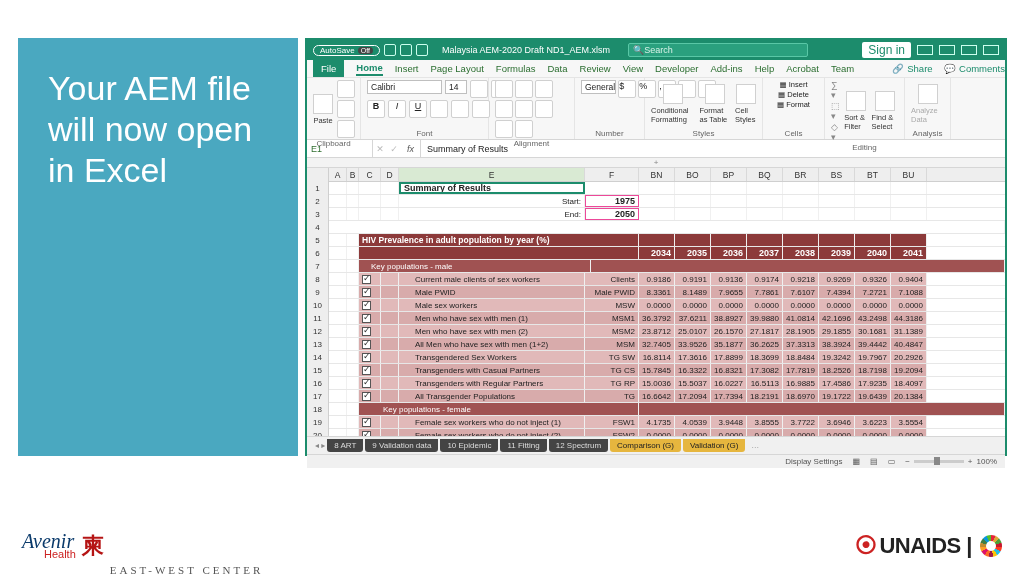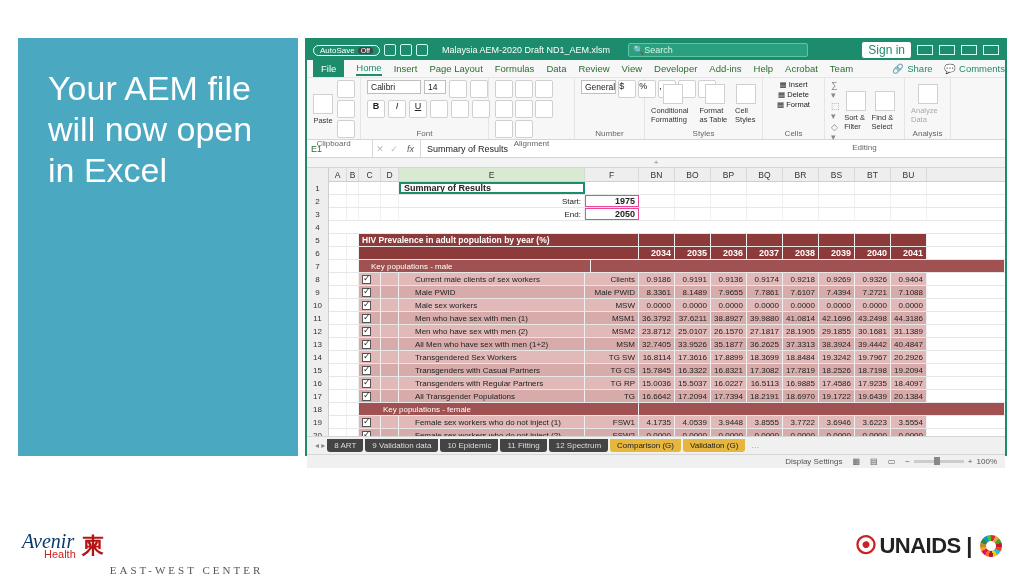--- a/index.html
+++ b/index.html
@@ -14,31 +14,31 @@
   .autosave { border:1px solid #fff; border-radius:8px; padding:0 6px; font-size:8px; display:flex; align-items:center; gap:3px; }
   .tb-ico { width:12px; height:12px; border:1px solid #cfe; border-radius:2px; }
   .titlebar .fname { flex:0 0 auto; margin-left:10px; font-size:9px; }
   .searchbox { flex:1; max-width:180px; height:14px; background:#2aa07e; border:1px solid #59c7a6; margin-left:14px; display:flex; align-items:center; padding-left:4px; color:#d9f2e8; border-radius:2px; }
   .titlebar .right { margin-left:auto; display:flex; gap:6px; align-items:center; }
   .signin { background:#fff; color:#1c8c6c; padding:1px 6px; font-size:12px; border-radius:2px; }
   .winbtn { width:16px; height:10px; border:1px solid #cfe; }
   
   .menubar { height:18px; background:#f7f7f7; border-bottom:1px solid #e5e5e5; display:flex; align-items:center; padding-left:6px; gap:12px; font-size:9.5px; color:#2b6e30; }
   .menubar .file { background:#1c8c6c; color:#fff; padding:2px 8px; height:100%; display:flex; align-items:center; }
-  .menubar .active { color:#1c8c6c; border-bottom:2px solid #1c8c6c; padding-bottom:1px; font-weight:400; }
+  .menubar .active { color:#1c8c6c; border-bottom:2px solid #1c8c6c; padding-bottom:1px; font-weight:700; }
   .menubar .spacer { flex:1; }
   .share { color:#1c8c6c; }
   .comments { color:#1c8c6c; }
   
   .ribbon { height:62px; background:#f7f7f7; border-bottom:1px solid #d6d6d6; display:flex; }
   .rgroup { border-right:1px solid #e5e5e5; padding:2px 6px 1px 6px; display:flex; flex-direction:column; justify-content:space-between; }
   .rgroup .gname { font-size:8px; color:#666; text-align:center; margin-top:1px; }
   .rgroup .body { display:flex; gap:4px; align-items:center; flex:1; }
   .rbtn { width:18px; height:18px; background:#fff; border:1px solid #d0d0d0; border-radius:2px; }
-  .fontbox { width:54px; height:14px; border:1px solid #bfbfbf; font-size:8.5px; padding-left:3px; background:#fff; display:flex; align-items:center; }
+  .fontbox { width:75px; height:14px; border:1px solid #bfbfbf; font-size:8.5px; padding-left:3px; background:#fff; display:flex; align-items:center; }
   .fszbox { width:22px; height:14px; border:1px solid #bfbfbf; font-size:8.5px; padding-left:3px; background:#fff; display:flex; align-items:center; }
   .tallbtn { display:flex; flex-direction:column; align-items:center; gap:2px; font-size:7.5px; color:#333; }
   .tallbtn .ic { width:20px; height:20px; background:#fff; border:1px solid #d0d0d0; }
   
   .fxbar { height:18px; border-bottom:1px solid #d6d6d6; display:flex; align-items:center; background:#fff; }
   .namebox { width:66px; height:100%; border-right:1px solid #d6d6d6; font-size:9px; padding-left:4px; display:flex; align-items:center; color:#2f6e2f; }
   .fxlab { width:20px; text-align:center; font-style:italic; color:#555; border-right:1px solid #d6d6d6; height:100%; display:flex; align-items:center; justify-content:center; }
   .fxval { flex:1; padding-left:6px; font-size:9px; }
   .expandrow { height:10px; border-bottom:1px solid #d6d6d6; display:flex; align-items:center; justify-content:center; color:#888; font-size:8px; background:#f3f3f3; }
   

